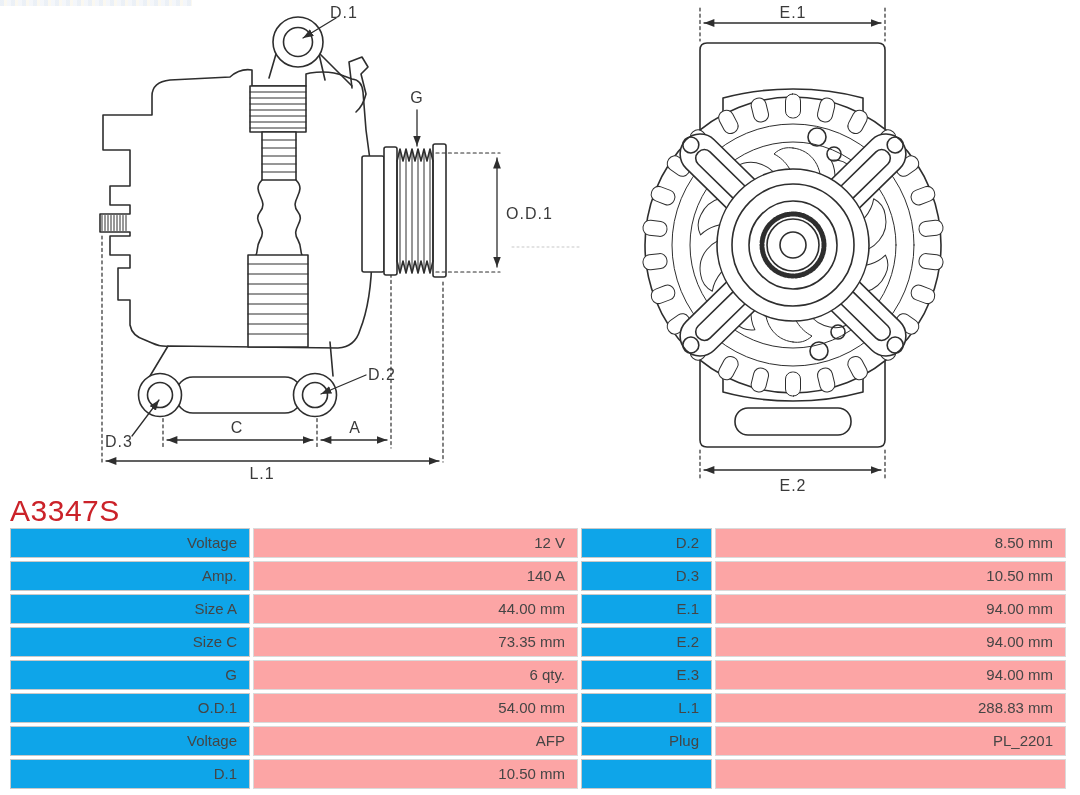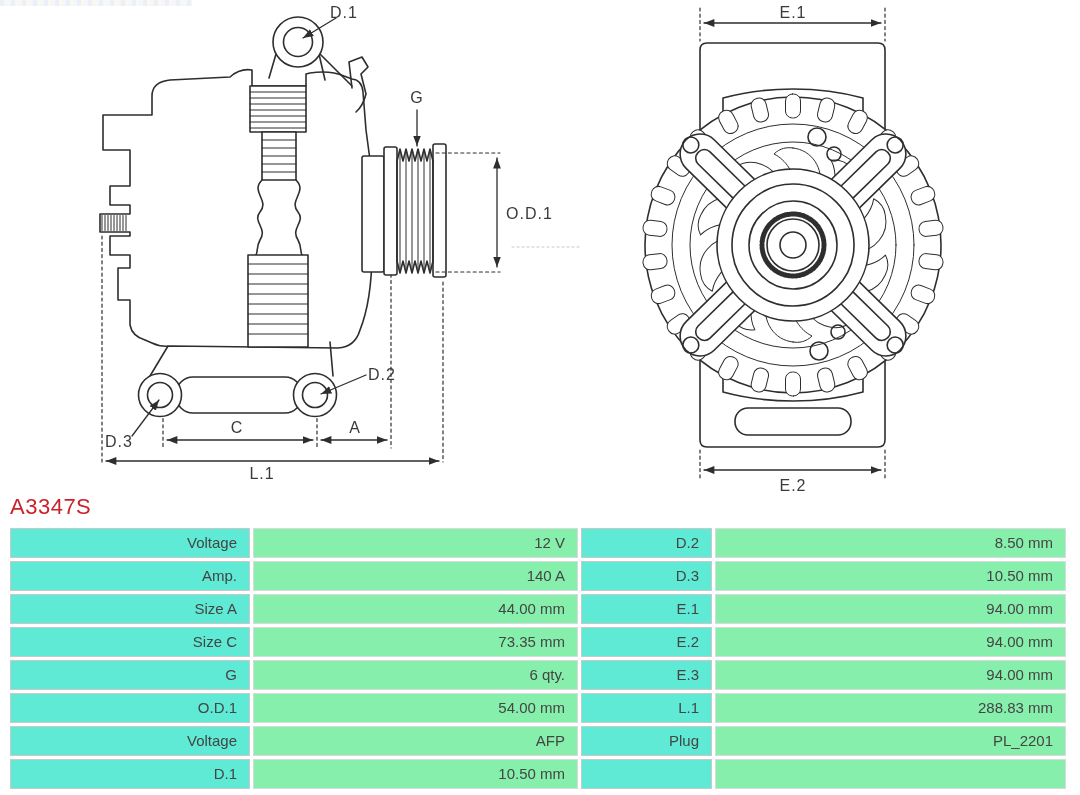--- a/index.html
+++ b/index.html
@@ -14,36 +14,36 @@
   svg .thin{stroke-width:1;}
   svg .dim{stroke-width:1.3;}
   svg .ext{stroke-width:1.2;stroke-dasharray:3 3.2;}
   svg .cl{stroke:#c7c7c7;stroke-width:1;stroke-dasharray:2 3;}
   svg .ah{fill:#2e2e2e;stroke:none;}
   svg .knurl{stroke-width:5;stroke-dasharray:2 1.7;}
   svg text{stroke:none;fill:#3a3a3a;font-family:"Liberation Sans",sans-serif;
            font-size:16px;letter-spacing:1px;}
   
   #part-number{
-    position:absolute;left:10px;top:494px;font-size:22px;letter-spacing:.5px;
+    position:absolute;left:10px;top:494px;font-size:30px;letter-spacing:.5px;
     color:#cb2229;
   }
   
   #spec-table{
     position:absolute;left:10px;top:528px;width:1056px;
     display:grid;grid-template-columns:240px 325px 131px 351px;
     grid-auto-rows:30px;gap:3px;
   }
   .trow{display:contents;}
   .cell{
     box-sizing:border-box;text-align:right;padding-right:12px;
     font-size:15px;color:#454545;line-height:28px;white-space:nowrap;
   }
-  .lab{background:#5eead4;border:1px solid #c9c9c9;}
-  .val{background:#86efac;border:1px solid #dadada;}
+  .lab{background:#0ea5e9;border:1px solid #c9c9c9;}
+  .val{background:#fca5a5;border:1px solid #dadada;}
   
   #strip{
     position:absolute;left:0;top:0;width:192px;height:6px;opacity:.5;
     background:repeating-linear-gradient(90deg,#d8e2ee 0 4px,#f6f1e2 4px 7px,#e9eef6 7px 11px);
   }
 </style>
 </head>
 <body>
 
 <div id="strip"></div>

